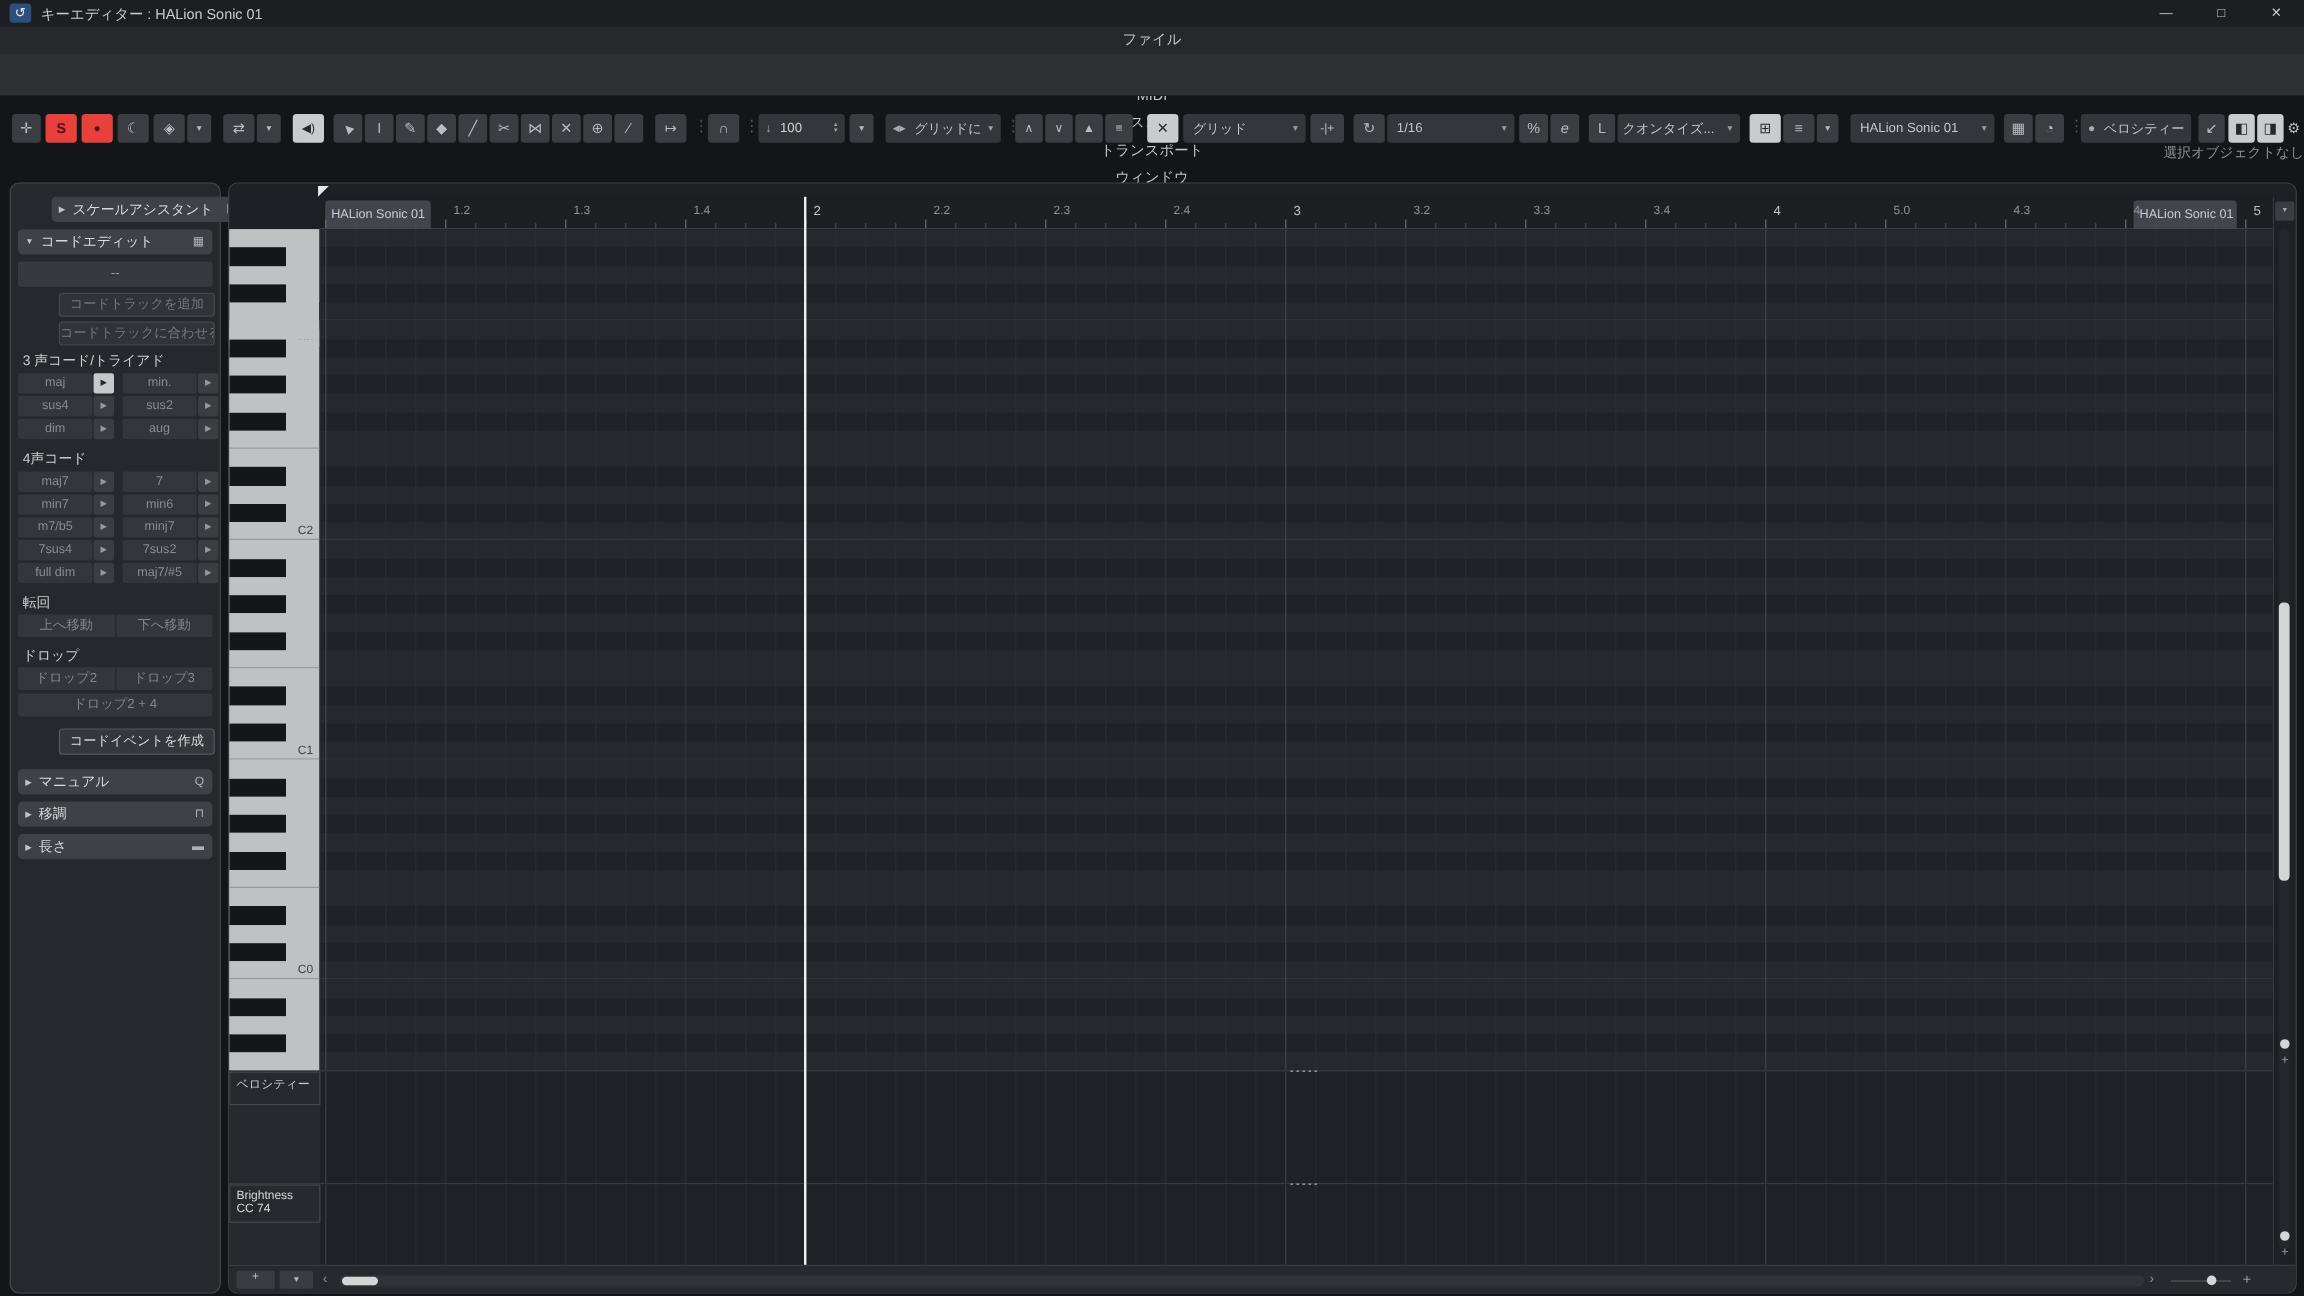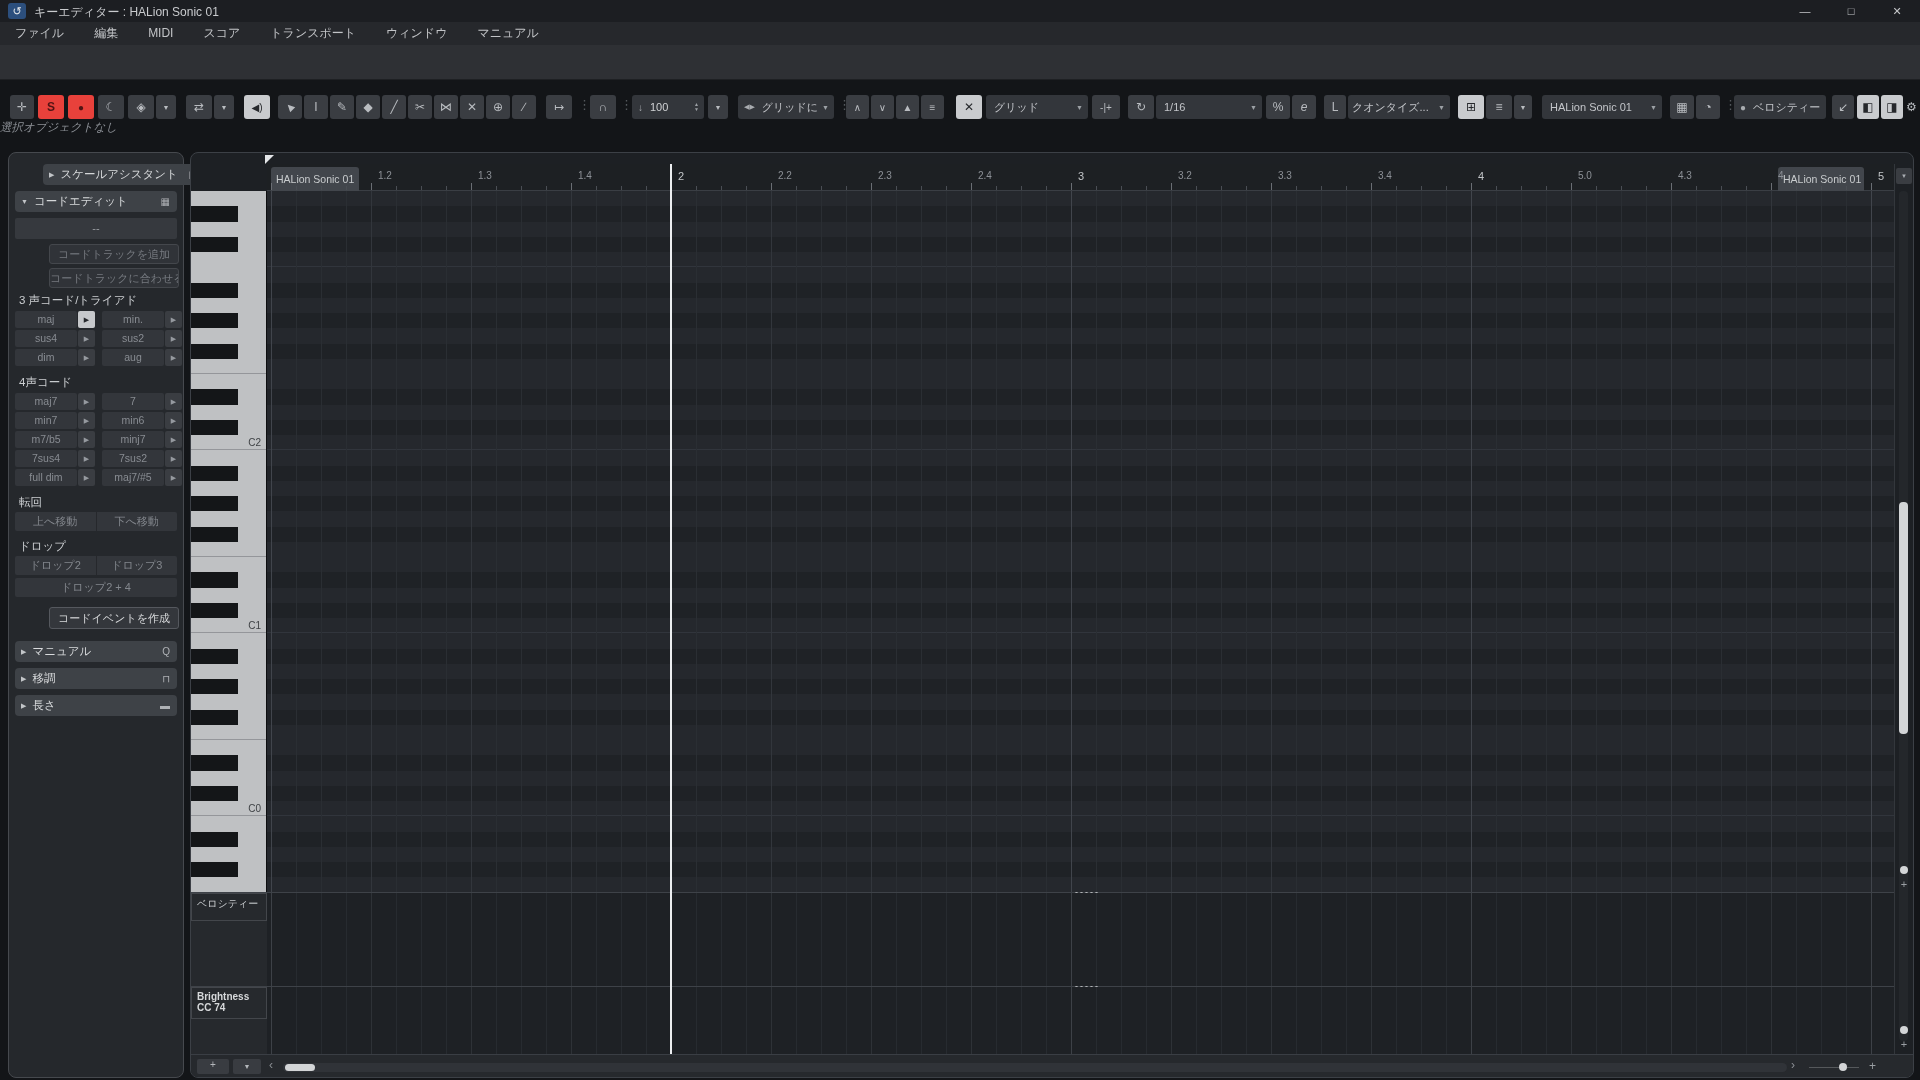--- a/index.html
+++ b/index.html
@@ -10,21 +10,21 @@
   
   .titlebar { position:absolute; left:0; top:0; width:1920px; height:22px; background:#1c1e22; }
   .logo { position:absolute; left:8px; top:3px; width:18px; height:16px; background:#2c4f7d;
     border-radius:3px; color:#e8eaec; font-size:11px; line-height:16px; text-align:center; }
   .win-title { position:absolute; left:34px; top:4px; font-size:12px; color:#c9cbce; }
   .winctl { position:absolute; top:0; width:46px; height:22px; color:#c5c7ca; font-size:11px;
     text-align:center; line-height:22px; }
 
   
   .menubar { position:absolute; left:0; top:22px; width:1920px; height:23px; background:#26282c;
-    display:flex; align-items:center; }
+    display:flex; align-items:center;flex-direction:column; }
   .menu-item { padding:0 15px; font-size:12px; color:#c2c4c7; line-height:23px; }
 
   
   .toolbar { position:absolute; left:0; top:45px; width:1920px; height:35px; background:#2e3034;
     border-bottom:1px solid #1e2023; }
   .tbtn { position:absolute; top:50px; height:24px; background:#3a3d42; border-radius:3px;
     color:#b9bcc0; font-size:12px; display:flex; align-items:center; justify-content:center; }
   .tbtn.red { background:#e8413b; color:#511414; font-weight:bold; }
   .tbtn.lite { background:#c9cbce; color:#26282c; }
   .tbox { position:absolute; top:50px; height:24px; background:#33363b; border-radius:3px;
@@ -41,22 +41,22 @@
 
   
   .infoline { position:absolute; left:0; top:80px; width:1920px; height:27px; background:#26282a; }
   .inf-lbl { position:absolute; top:7px; font-size:11px; color:#5d6167; }
   .inf-val { position:absolute; top:7px; font-size:11px; color:#6d7177; }
   .chordbox { position:absolute; left:1038px; top:84px; width:200px; height:20px; background:#3a3d42;
     border-radius:3px; font-size:11px; color:#d5d7d9; }
   .chordbox .cl { position:absolute; left:8px; top:3px; }
   .chordbox .cv { position:absolute; right:10px; top:3px; }
 
-  .status-line { position:absolute; left:0; top:120px; width:1920px; text-align:left;
-    font-size:11.5px; color:#8d9197;font-style:italic; }
+  .status-line { position:absolute; left:0; top:120px; width:1920px; text-align:right;
+    font-size:11.5px; color:#8d9197; }
 
   
   .sidebar { position:absolute; left:8px; top:152px; width:176px; height:926px; background:#25282c;
     border:1px solid #46494e; border-radius:8px; }
   .s-hdr { position:absolute; left:6px; width:162px; height:21px; background:#3e4247; border-radius:4px;
     display:flex; align-items:center; font-size:11.5px; color:#d9dbdd; }
   .s-hdr .arr { font-size:7px; color:#c2c5c8; padding:0 6px; }
   .s-hdr .hic { margin-left:auto; padding-right:7px; font-size:10px; color:#aeb1b5; }
   .s-lbl { position:absolute; left:10px; font-size:11.5px; color:#cdd0d3; }
   .s-display { position:absolute; left:6px; width:162px; height:21px; background:#36393e; border-radius:2px;
@@ -756,21 +756,21 @@
         <div class="vline" style="left: 1429px; height: 67px; background: rgb(39, 43, 48);"></div>
         <div class="vline" style="left: 1454px; height: 67px; background: rgb(39, 43, 48);"></div>
         <div class="vline" style="left: 1479px; height: 67px; background: rgb(39, 43, 48);"></div>
         <div class="vline" style="left: 1504px; height: 67px; background: rgb(46, 50, 55);"></div>
         <div class="vline" style="left: 1529px; height: 67px; background: rgb(39, 43, 48);"></div>
         <div class="vline" style="left: 1554px; height: 67px; background: rgb(39, 43, 48);"></div>
         <div class="vline" style="left: 1579px; height: 67px; background: rgb(39, 43, 48);"></div>
         <div class="vline" style="left: 1604px; height: 67px; background: rgb(61, 65, 71);"></div>
       </div>
     <div class="lane-leftcol" style="top:834px;height:67px;"></div>
-    <div class="lane-label" style="top:834px;height:32px;font-weight:bold;color:#d6d8da;">
+    <div class="lane-label" style="top:834px;height:32px;font-weight:normal;color:#d6d8da;">
       <div>Brightness</div>
       <div>CC 74</div>
     </div>
     <div class="dash-handle" style="left:884px;top:828px;">-----</div>
 
     <div class="playhead" style="left:479px;top:11px;height:890px;"></div>
 
     <div class="rightcol">
       <div class="rc-sep"></div>
       <div class="rc-btn" style="top:4px;">▼</div>

